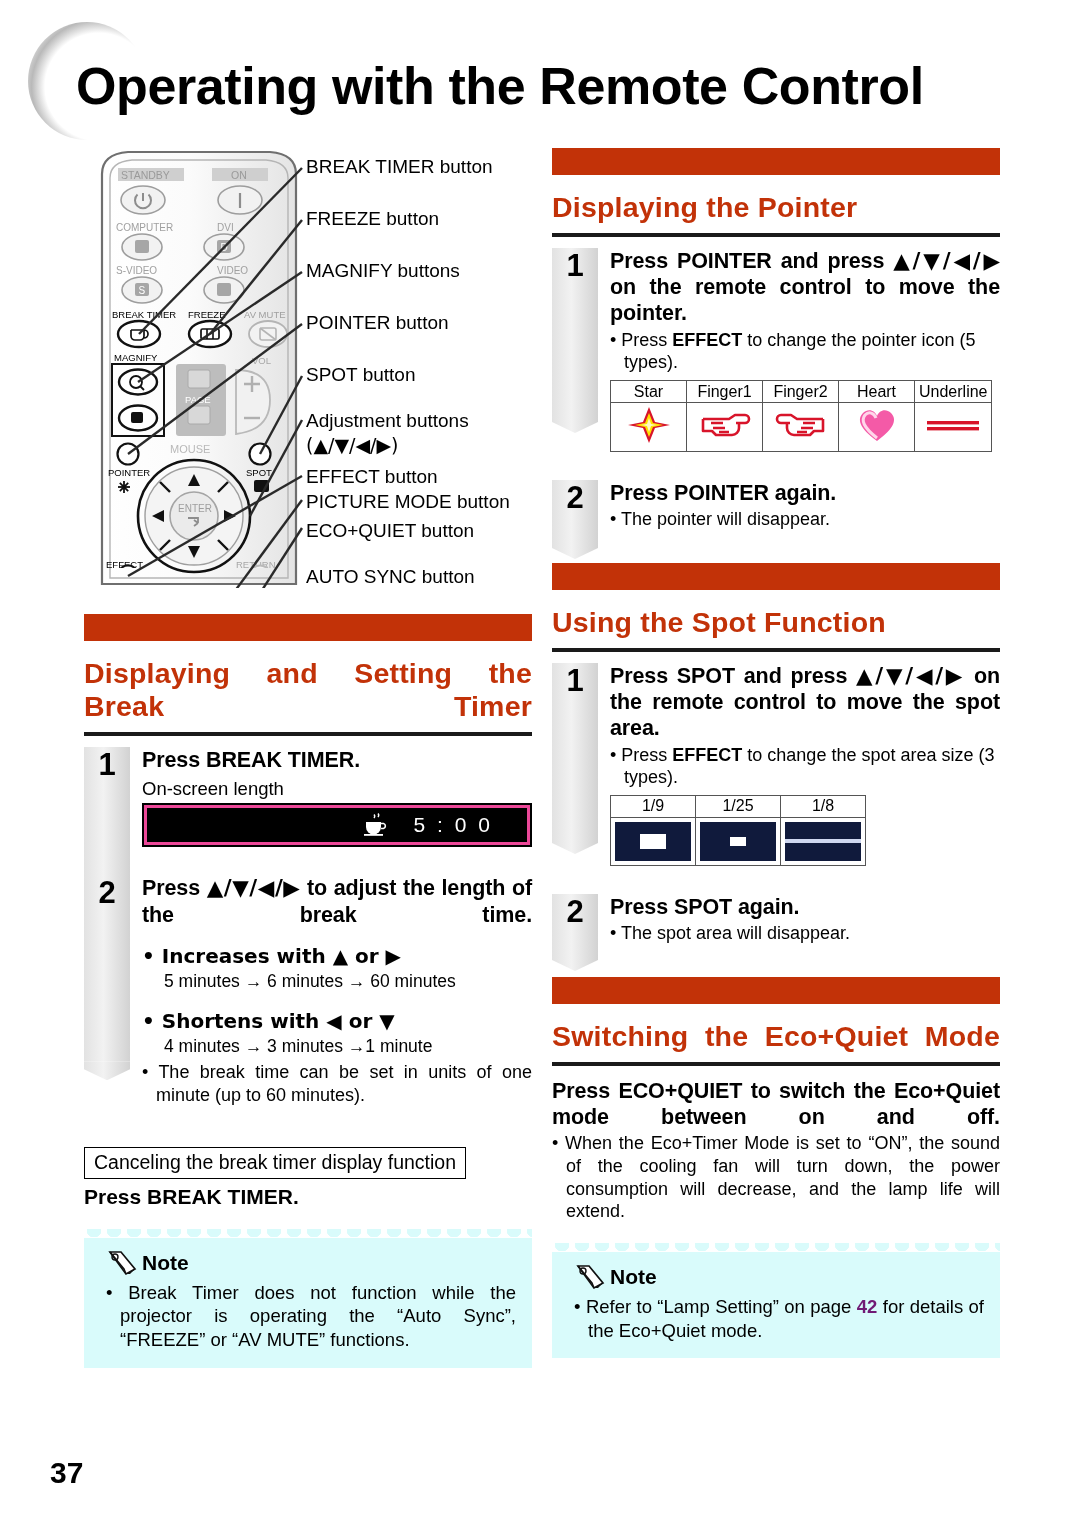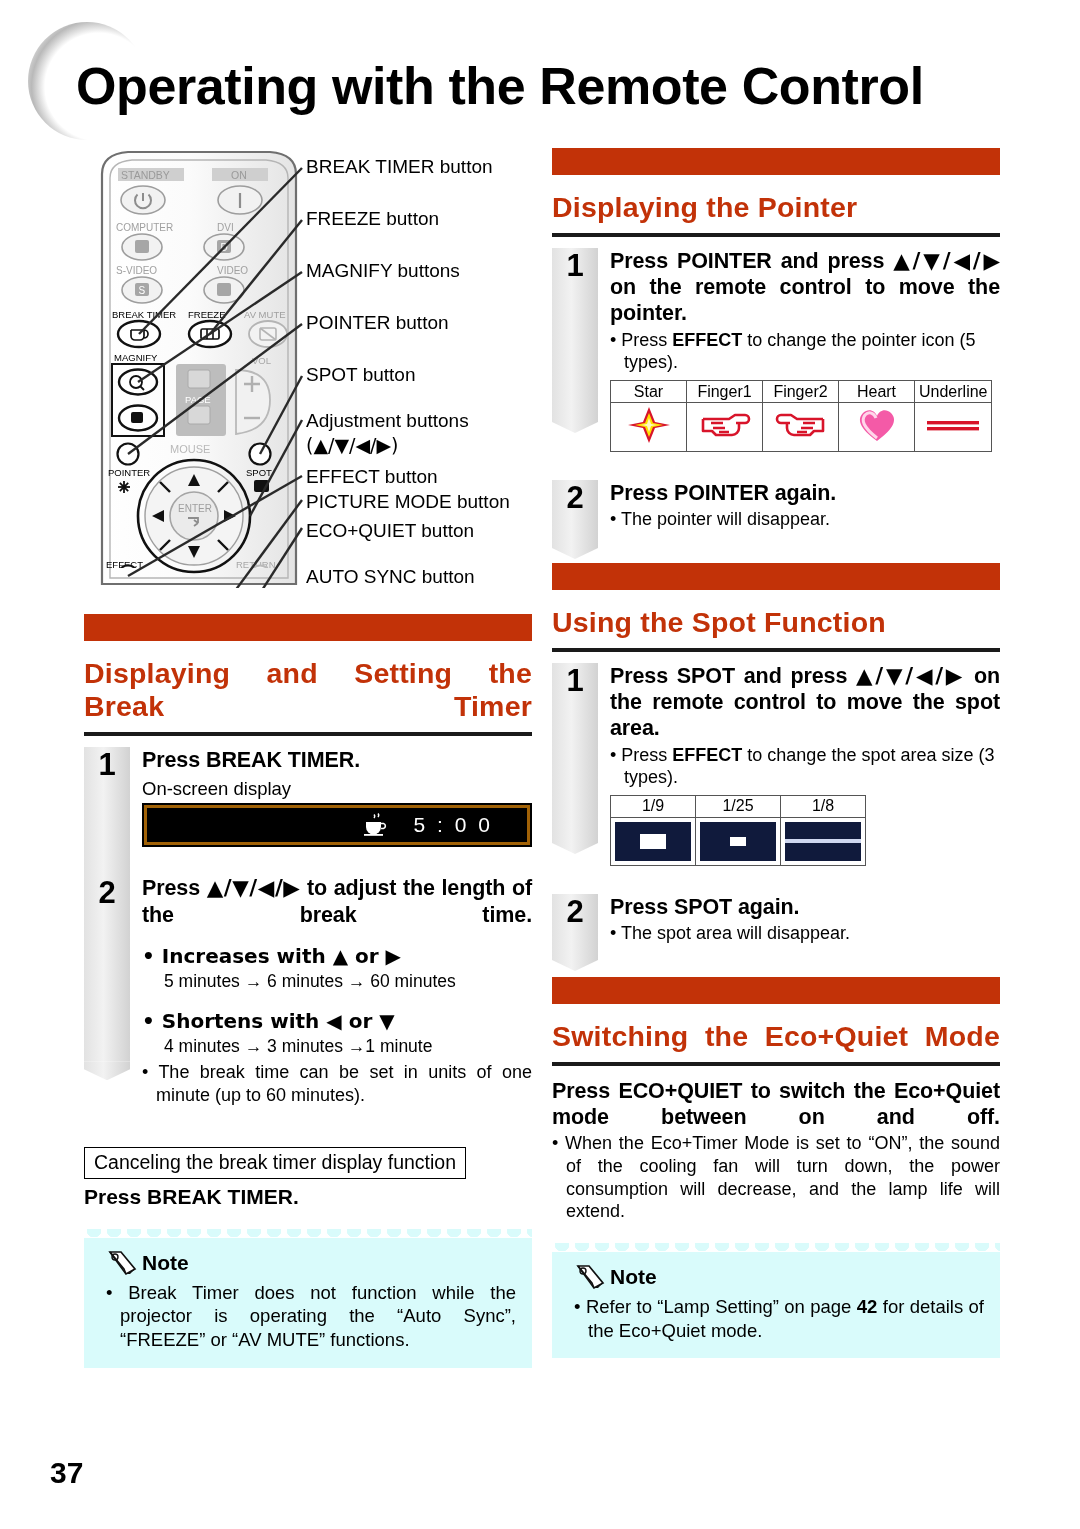--- a/index.html
+++ b/index.html
@@ -72,21 +72,21 @@
   .sub-detail { font-size: 17.5px; line-height: 1.3; padding-left: 22px; margin-top: 1px; }
 
   
   .remote-area { position: relative; width: 448px; height: 448px; }
   .callouts { position: absolute; left: 222px; top: 0; width: 230px; }
   .callout { font-size: 19px; line-height: 1.18; position: absolute; white-space: nowrap; }
 
   
   .osd-label { font-size: 18.5px; margin-top: 5px; }
   .osd-box {
-    margin-top: 3px; border: 2px solid #000; background: #a16207; padding: 3px;
+    margin-top: 3px; border: 2px solid #000; background: #ec4899; padding: 3px;
   }
   .osd-inner {
     background: #000; height: 34px; display: flex; align-items: center;
     justify-content: flex-end; padding-right: 34px; gap: 26px;
   }
   .osd-time { color: #fff; font-size: 21px; letter-spacing: 3px; }
 
   
   .icon-table { border-collapse: collapse; margin-top: 6px; }
   .icon-table td, .icon-table th {
@@ -121,21 +121,21 @@
     background-image:
       radial-gradient(circle 7.5px at 10px 1px, #d9fbfb 98%, #fff 100%);
     background-size: 20px 18px; background-repeat: repeat-x;
   }
   .note-hd { display: flex; align-items: center; gap: 2px; margin-bottom: 4px; }
   .note-title { font-size: 21px; font-weight: bold; }
   .note-body {
     font-size: 18.5px; line-height: 1.28; padding-left: 14px; text-indent: -14px;
     text-align: justify;
   }
-  .pageref { color: #000000; font-weight: bold; }
+  .pageref { color: #701a75; font-weight: bold; }
 
   
   .folio {
     position: absolute; left: 50px; top: 1456px;
     font-size: 30px; font-weight: bold;
   }
   .arr { font-family: "DejaVu Sans", sans-serif; }
 </style>
 </head>
 <body>
@@ -317,21 +317,21 @@
     <div class="sec-title spread">Displaying and Setting the Break Timer</div>
     <div class="sec-rule"></div>
 
     
     <div class="step" style="padding-bottom:22px;">
       <div class="step-mark" style="height:158px;">
         <span class="step-num">1</span>
       </div>
       <div class="step-tail" style="top:158px;"></div>
       <div class="step-head"><span>Press </span><b>BREAK TIMER.</b></div>
-      <div class="osd-label">On-screen display</div>
+      <div class="osd-label">On-screen length</div>
       <div class="osd-box">
         <div class="osd-inner">
           <svg width="26" height="24" viewBox="0 0 26 24">
             <path d="M3 3 q1.5 -2 0 -3.5" stroke="#fff" stroke-width="1.4" fill="none" transform="translate(9,2)"></path>
             <path d="M3 3 q1.5 -2 0 -3.5" stroke="#fff" stroke-width="1.4" fill="none" transform="translate(13,1)"></path>
             <path d="M4 9 h15 v5 a7.5 7.5 0 0 1 -15 0 z" fill="#fff"></path>
             <path d="M19 10.5 h2.5 a2.6 2.6 0 0 1 0 5 h-2.5" fill="none" stroke="#fff" stroke-width="1.6"></path>
             <rect x="2" y="21" width="19" height="1.8" fill="#fff"></rect>
           </svg>
           <span class="osd-time">5 : 0 0</span>

